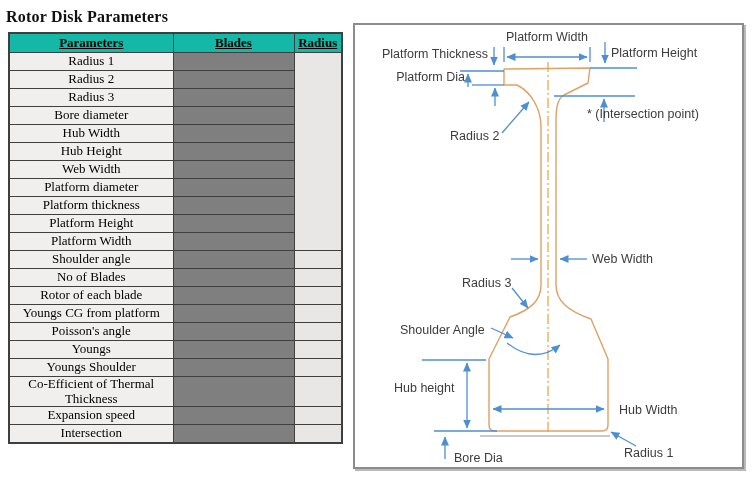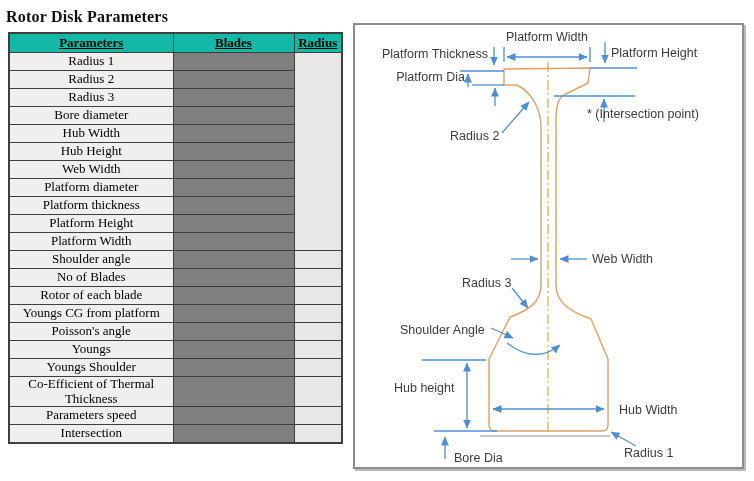--- a/index.html
+++ b/index.html
@@ -120,21 +120,21 @@
           <td class="param">Youngs Shoulder</td>
           <td class="value"></td>
           <td class="unit"></td>
         </tr>
         <tr>
           <td class="param">Co-Efficient of Thermal Thickness</td>
           <td class="value"></td>
           <td class="unit"></td>
         </tr>
         <tr>
-          <td class="param">Parameters speed</td>
+          <td class="param">Expansion speed</td>
           <td class="value"></td>
           <td class="unit"></td>
         </tr>
         <tr>
           <td class="param">Intersection</td>
           <td class="value"></td>
           <td class="unit"></td>
         </tr>
       </tbody>
   </table>

